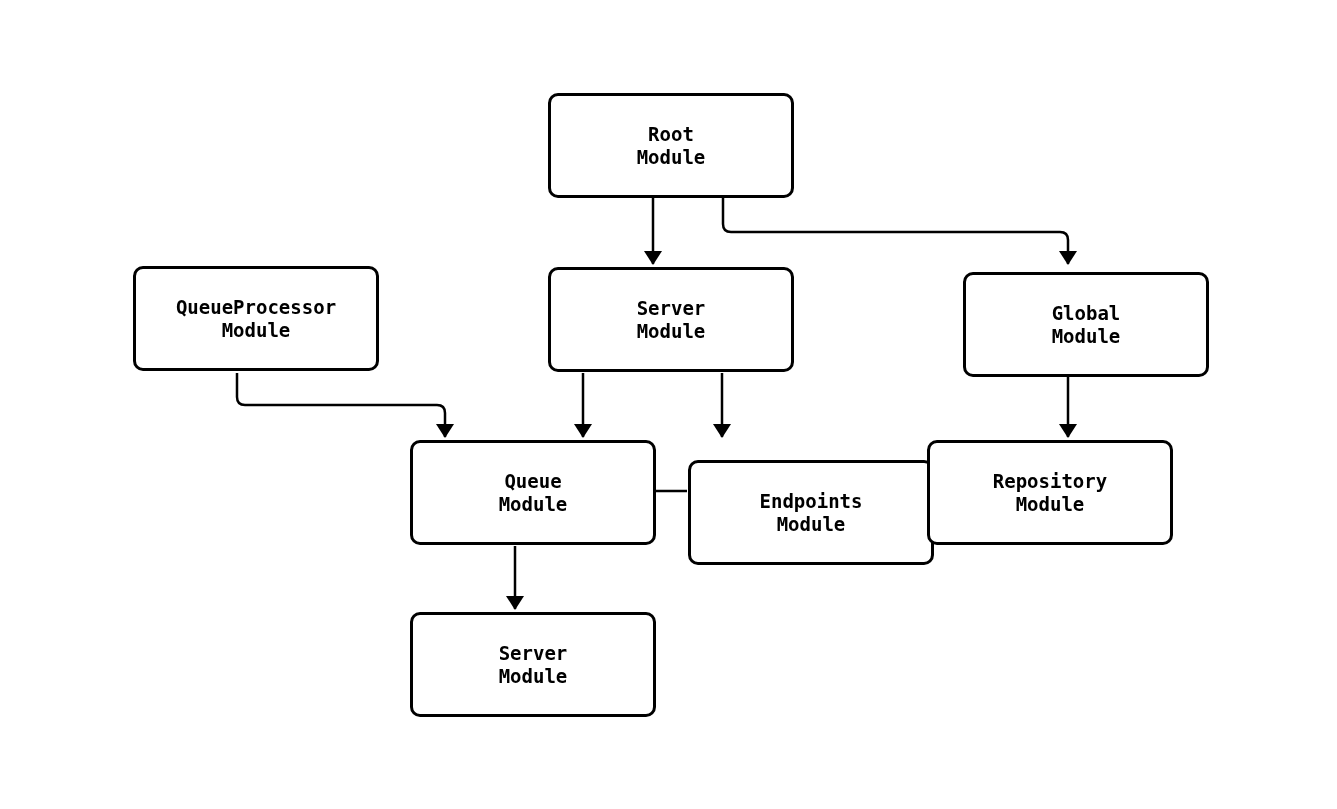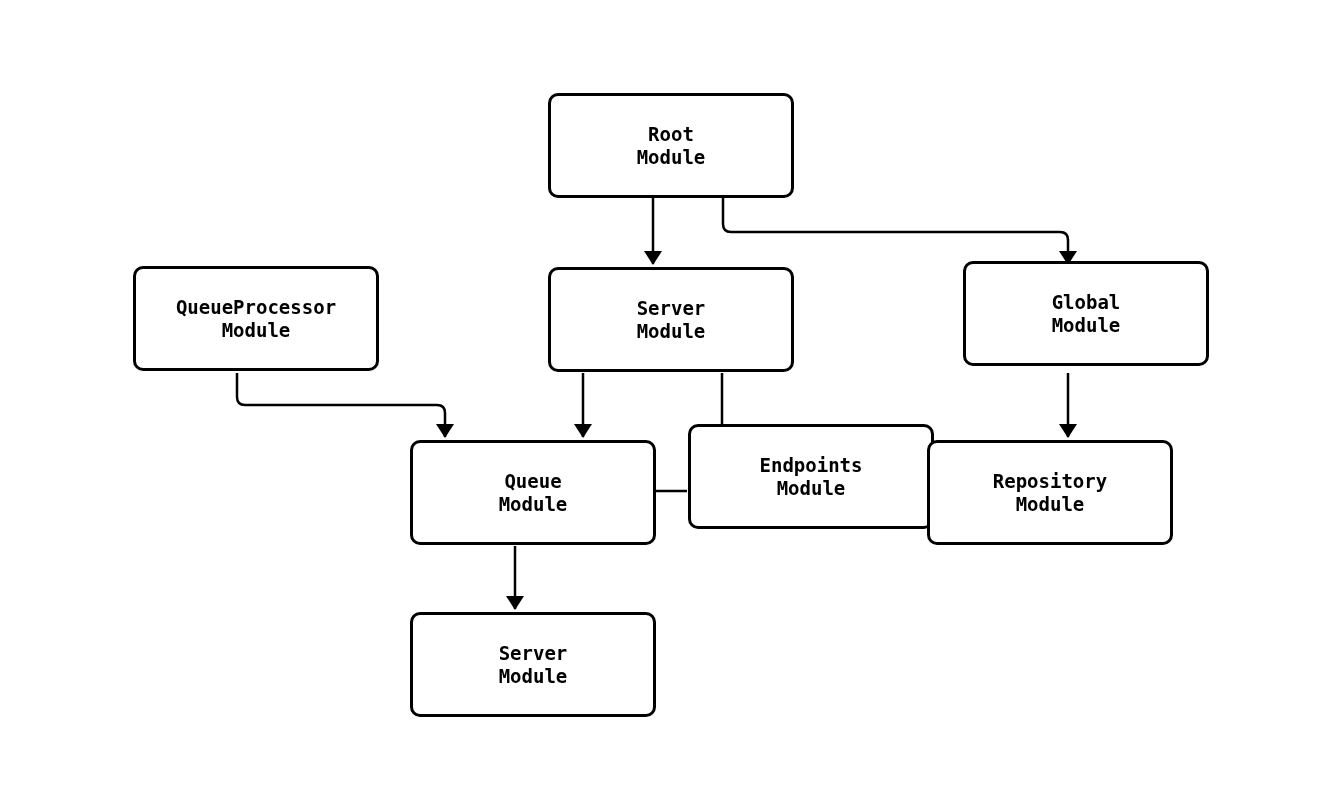--- a/index.html
+++ b/index.html
@@ -95,31 +95,31 @@
   <div class="node" style="left:133px; top:266px">
     <span class="nl">QueueProcessor</span>
     <span class="nl">Module</span>
   </div>
 
   <div class="node" style="left:548px; top:267px">
     <span class="nl">Server</span>
     <span class="nl">Module</span>
   </div>
 
-  <div class="node" style="left:963px; top:261px">
+  <div class="node" style="left:963px; top:272px">
     <span class="nl">Global</span>
     <span class="nl">Module</span>
   </div>
 
   <div class="node" style="left:410px; top:440px">
     <span class="nl">Queue</span>
     <span class="nl">Module</span>
   </div>
 
-  <div class="node" style="left:688px; top:424px">
+  <div class="node" style="left:688px; top:460px">
     <span class="nl">Endpoints</span>
     <span class="nl">Module</span>
   </div>
 
   <div class="node" style="left:927px; top:440px">
     <span class="nl">Repository</span>
     <span class="nl">Module</span>
   </div>
 
   <div class="node" style="left:410px; top:612px">

